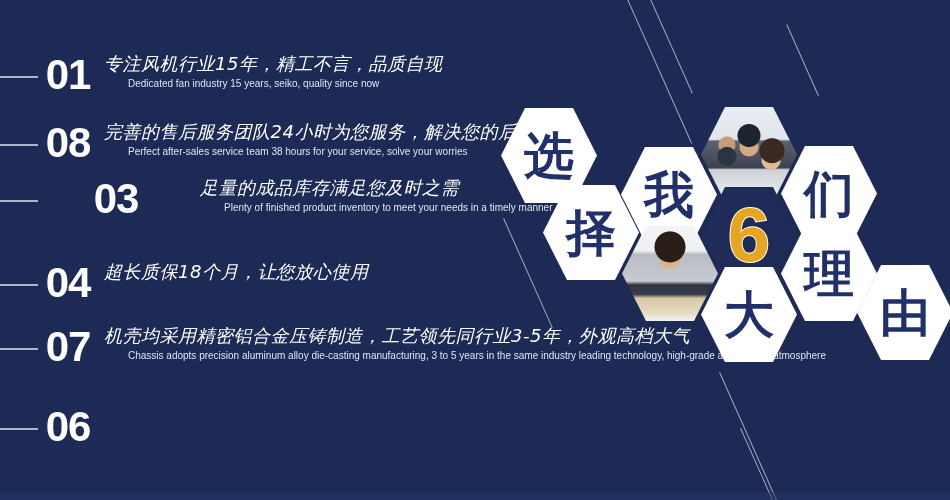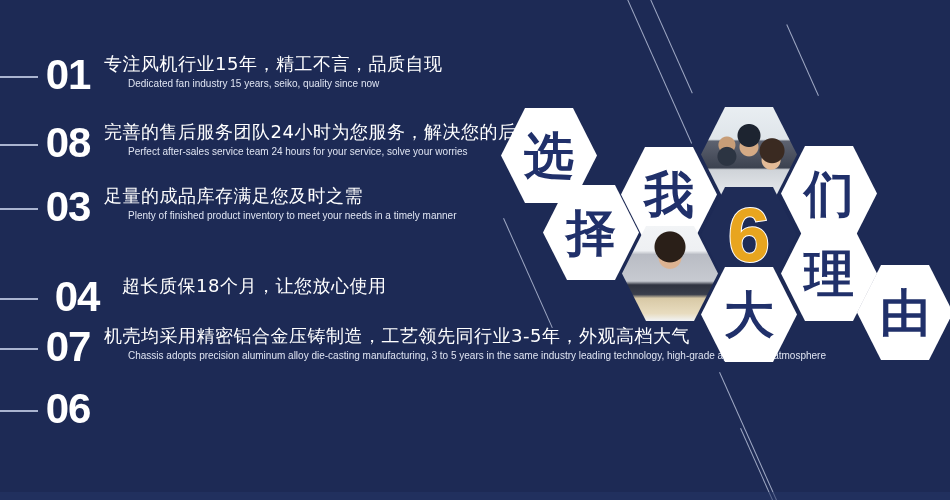--- a/index.html
+++ b/index.html
@@ -19,21 +19,21 @@
   .reason{position:absolute;left:0;display:flex;align-items:flex-start;}
   .dash{width:38px;height:2px;background:#aab4d0;margin-top:26px;flex:0 0 auto;}
   .num{
     flex:0 0 auto;width:52px;text-align:center;
     font-size:42px;line-height:42px;font-weight:bold;color:#ffffff;
     letter-spacing:-1px;margin-left:4px;margin-top:4px;
   }
   .rtext{margin-left:10px;margin-top:2px;}
   .cn{
     font-size:18px;line-height:24px;color:#ffffff;white-space:nowrap;
-    font-family:"DejaVu Sans","Liberation Sans",sans-serif;letter-spacing:.5px;
+    font-family:"DejaVu Sans","Liberation Sans",sans-serif;letter-spacing:.5px;font-style:italic;
   }
   .en{
     font-size:10px;line-height:14px;color:#dfe4f2;white-space:nowrap;
     margin-top:1px;font-family:"Liberation Sans",sans-serif;margin-left:24px;
   }
 
   
   .hex{
     position:absolute;
     clip-path:polygon(25% 0%,75% 0%,100% 50%,75% 100%,25% 100%,0% 50%);
@@ -93,51 +93,51 @@
       <div class="cn">专注风机行业15年，精工不言，品质自现</div>
       <div class="en">Dedicated fan industry 15 years, seiko, quality since now</div>
     </div>
   </div>
 
   <div class="reason" style="top:118px;">
     <div class="dash"></div>
     <div class="num">08</div>
     <div class="rtext">
       <div class="cn">完善的售后服务团队24小时为您服务，解决您的后顾之忧</div>
-      <div class="en">Perfect after-sales service team 24 hours for your service, solve your worries</div>
+      <div class="en">Perfect after-sales service team 38 hours for your service, solve your worries</div>
     </div>
   </div>
 
-  <div class="reason" style="top:182px;">
+  <div class="reason" style="top:174px;gap:48px;">
     <div class="dash"></div>
     <div class="num">03</div>
     <div class="rtext">
       <div class="cn">足量的成品库存满足您及时之需</div>
       <div class="en">Plenty of finished product inventory to meet your needs in a timely manner</div>
     </div>
   </div>
 
-  <div class="reason" style="top:272px;gap:9px;">
+  <div class="reason" style="top:258px;">
     <div class="dash"></div>
     <div class="num">04</div>
     <div class="rtext">
       <div class="cn">超长质保18个月，让您放心使用</div>
     </div>
   </div>
 
   <div class="reason" style="top:322px;">
     <div class="dash"></div>
     <div class="num">07</div>
     <div class="rtext">
       <div class="cn">机壳均采用精密铝合金压铸制造，工艺领先同行业3-5年，外观高档大气</div>
       <div class="en">Chassis adopts precision aluminum alloy die-casting manufacturing, 3 to 5 years in the same industry leading technology, high-grade appearance atmosphere</div>
     </div>
   </div>
 
-  <div class="reason" style="top:384px;">
+  <div class="reason" style="top:402px;">
     <div class="dash"></div>
     <div class="num">06</div>
   </div>
 
   <div class="hex hex-white" style="left:501px;top:108px;width:96px;height:95px;">
     <span class="hex-char" style="font-size:50px;">选</span>
   </div>
 
   <div class="hex hex-white" style="left:543px;top:185px;width:96px;height:95px;">
     <span class="hex-char" style="font-size:50px;">择</span>

